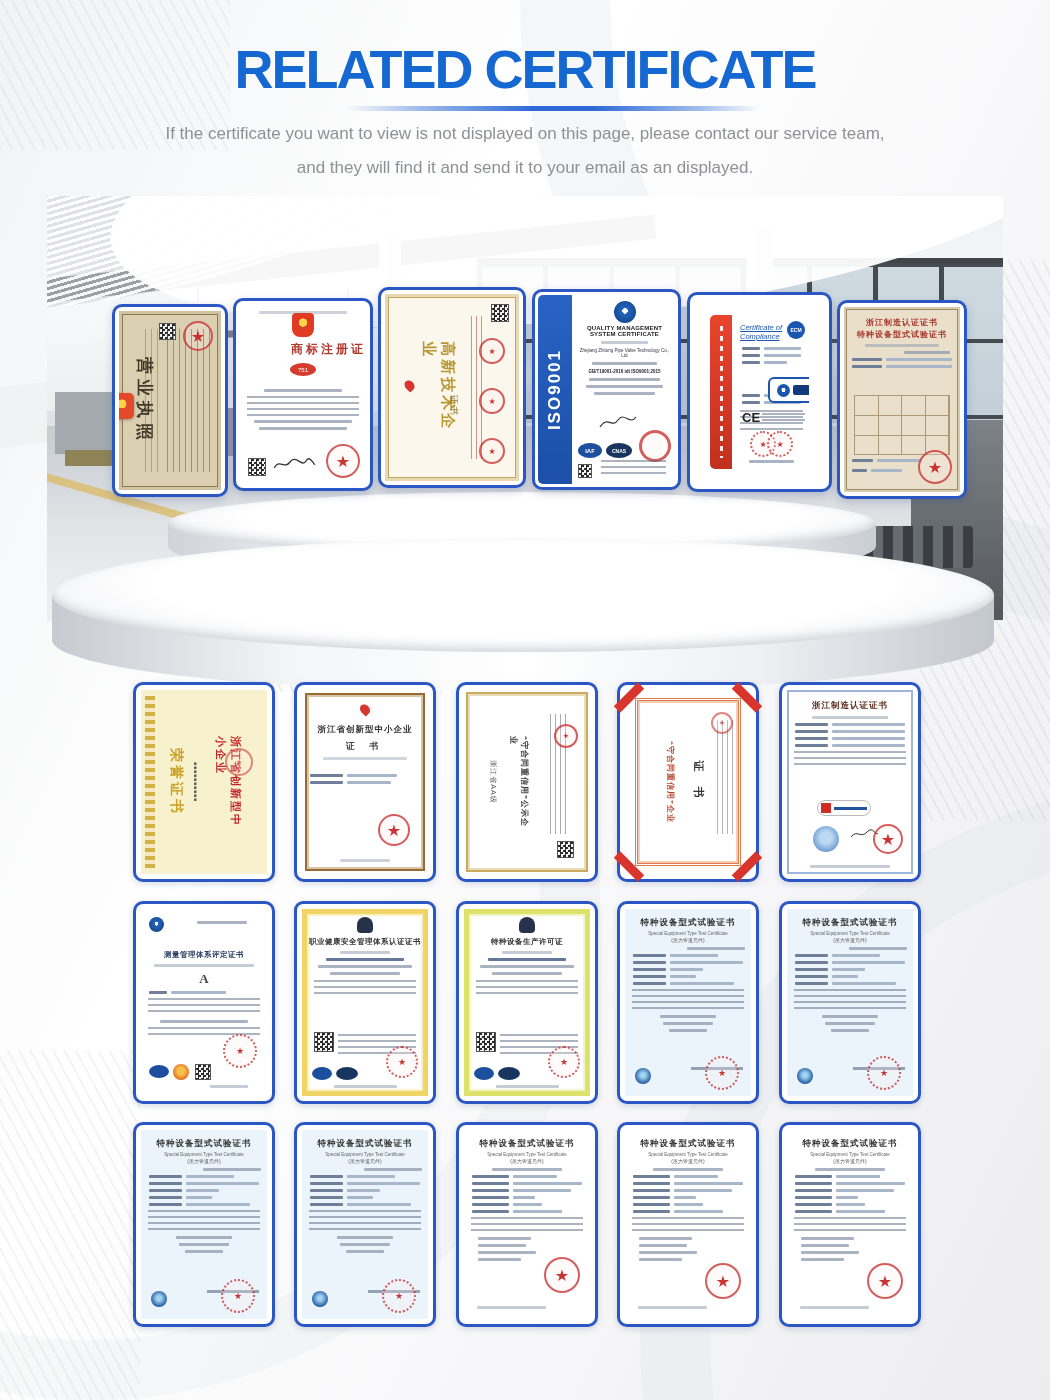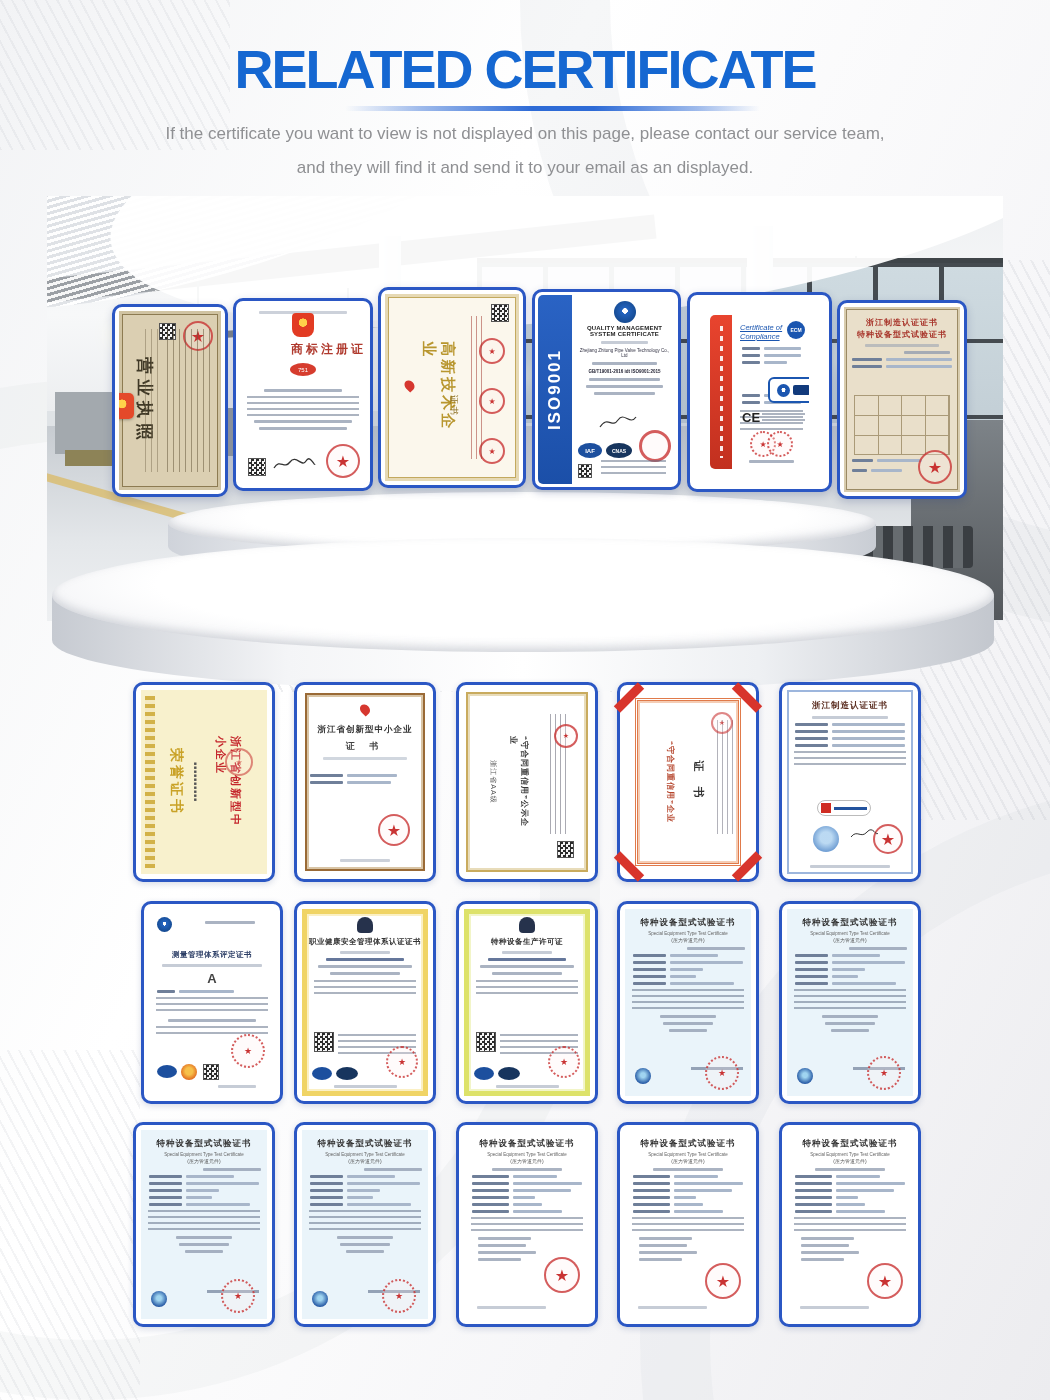--- a/index.html
+++ b/index.html
@@ -457,21 +457,21 @@
     <div class="seal" style="right:10px;bottom:20px;width:26px;height:26px;">
         <span class="st">★</span>
       </div>
     <svg style="position:absolute;right:34px;bottom:34px;" width="30" height="12" viewBox="0 0 30 12">
       <path d="M2 9 C8 1,12 11,18 4 S27 9,29 5" stroke="#333" fill="none" stroke-width="1"></path>
     </svg>
     <span class="tl" style="position:absolute;bottom:2px;left:18%;width:64%;opacity:.5;"></span>
   </div>
 </div>
 
-<div class="gcard" style="left:141px;top:901px;height:203px;">
+<div class="gcard" style="left:133px;top:901px;height:203px;font-family:Liberation Serif, serif;">
   <div class="paper">
     <div class="globe" style="position:absolute;left:8px;top:8px;width:15px;height:15px;"></div>
     <span class="tl" style="width:40%;margin-left:56px;margin-top:12px;"></span>
     <div class="msr-title">测量管理体系评定证书</div>
     <span class="tl" style="width:80%;opacity:.5;"></span>
     <div class="grade">A</div>
     <div class="lrow">
         <i class="lab" style="width:16%;"></i>
         <i class="val" style="max-width:50%;"></i>
       </div>
@@ -481,21 +481,21 @@
     <div class="oval" style="position:absolute;left:8px;bottom:18px;width:20px;height:13px;background:#1c4f9e;font-size:5px;"></div>
     <div style="position:absolute;left:32px;bottom:16px;width:16px;height:16px;border-radius:50%;background:radial-gradient(circle at 50% 45%,#f7c04a 30%,#e0661d 75%);"></div>
     <div class="qr" style="left:54px;bottom:16px;width:14px;height:14px;"></div>
     <div class="seal" style="right:10px;bottom:28px;width:30px;height:30px;border-style:dotted;">
         <span class="st" style="font-size:9px;">★</span>
       </div>
     <span class="tl" style="position:absolute;bottom:4px;left:55%;width:30%;opacity:.5;"></span>
   </div>
 </div>
 
-<div class="gcard" style="left:294px;top:901px;height:203px;">
+<div class="gcard" style="left:294px;top:901px;height:203px;border-radius:9px;">
   <div class="paper yellowframe">
     <div class="mgmt-logo"></div>
     <div class="mgmt-title">职业健康安全管理体系认证证书</div>
     <span class="tl" style="width:40%;opacity:.5;"></span>
     <span class="tl" style="width:62%;background:#31497a;"></span>
     <span class="tl" style="width:74%;"></span>
     <span class="tl" style="width:56%;"></span>
     <div class="para" style="height:16px;margin:5px 12px;"></div>
     <div class="qr" style="left:12px;bottom:44px;width:18px;height:18px;"></div>
     <div class="para" style="position:absolute;left:36px;bottom:42px;right:12px;height:20px;margin:0;"></div>

